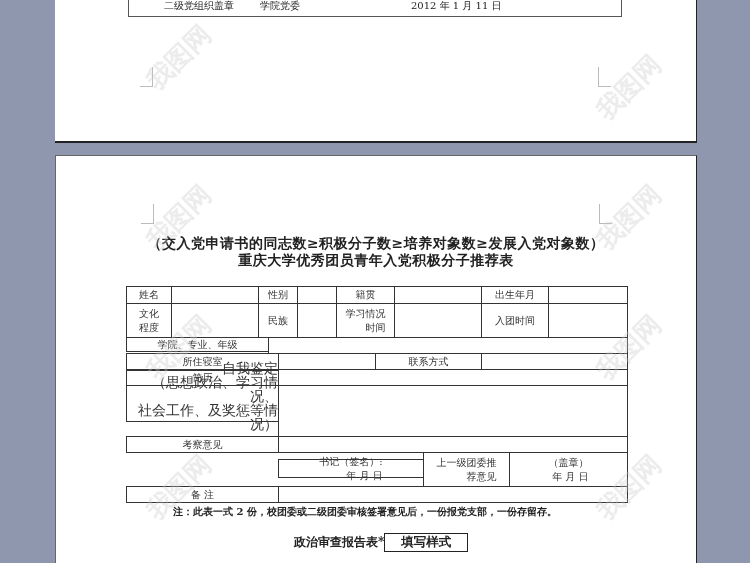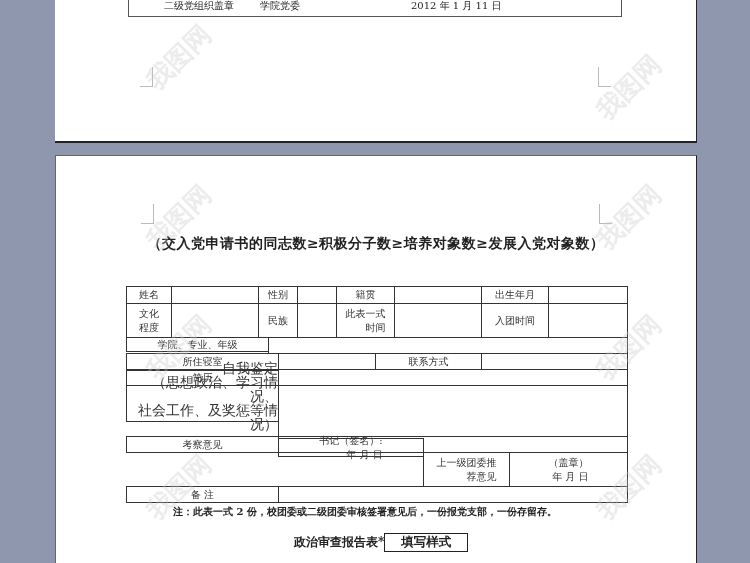--- a/index.html
+++ b/index.html
@@ -57,38 +57,39 @@
   </div>
   <div class="crop tl" style="left:85px;top:69px;"></div>
   <div class="crop tl" style="left:543px;top:69px;border-right-width:0;border-left-width:1px;"></div>
 </div>
 
 <div class="page" id="page2">
   <div class="crop tl" style="left:85px;top:48px;"></div>
   <div class="crop tl" style="left:543px;top:48px;border-right-width:0;border-left-width:1px;"></div>
 
   <div class="title-line" style="top:79px">（交入党申请书的同志数≥积极分子数≥培养对象数≥发展入党对象数）</div>
+  <div class="title-line" style="top:96px">重庆大学优秀团员青年入党积极分子推荐表</div>
 
   <div class="grid">
 
     <div class="cell" style="left:0;top:0;width:46px;height:18px">姓名</div>
     <div class="cell val" style="left:45px;top:0;width:88px;height:18px"></div>
     <div class="cell" style="left:132px;top:0;width:40px;height:18px">性别</div>
     <div class="cell val" style="left:171px;top:0;width:40px;height:18px"></div>
     <div class="cell" style="left:210px;top:0;width:59px;height:18px">籍贯</div>
     <div class="cell val" style="left:268px;top:0;width:88px;height:18px"></div>
     <div class="cell" style="left:355px;top:0;width:68px;height:18px">出生年月</div>
     <div class="cell val" style="left:422px;top:0;width:80px;height:18px"></div>
 
     <div class="cell" style="left:0;top:17px;width:46px;height:35px;white-space:pre-line">文化
 程度</div>
     <div class="cell val" style="left:45px;top:17px;width:88px;height:35px"></div>
     <div class="cell" style="left:132px;top:17px;width:40px;height:35px">民族</div>
     <div class="cell val" style="left:171px;top:17px;width:40px;height:35px"></div>
-    <div class="cell" style="left:210px;top:17px;width:59px;height:35px;white-space:pre-line">此表一式
+    <div class="cell" style="left:210px;top:17px;width:59px;height:35px;white-space:pre-line">学习情况
 时间</div>
     <div class="cell val" style="left:268px;top:17px;width:88px;height:35px"></div>
     <div class="cell" style="left:355px;top:17px;width:68px;height:35px">入团时间</div>
     <div class="cell val" style="left:422px;top:17px;width:80px;height:35px"></div>
 
     <div class="cell" style="left:0;top:51px;width:143px;height:15px">学院、专业、年级</div>
     <div class="cell val" style="left:142px;top:51px;width:360px;height:17px"></div>
 
     <div class="cell" style="left:0;top:67px;width:153px;height:17px">所住寝室</div>
     <div class="cell val" style="left:152px;top:67px;width:98px;height:17px"></div>
@@ -99,21 +100,21 @@
     <div class="cell val" style="left:152px;top:83px;width:350px;height:17px"></div>
 
     <div class="cell" style="left:0;top:84px;width:153px;height:52px;white-space:pre-line;font-size:14px">自我鉴定
 （思想政治、学习情况、
 社会工作、及奖惩等情况）</div>
     <div class="cell val" style="left:152px;top:99px;width:350px;height:52px"></div>
 
     <div class="cell" style="left:0;top:150px;width:153px;height:17px">考察意见</div>
     <div class="cell val" style="left:152px;top:150px;width:350px;height:17px"></div>
 
-    <div class="cell" style="left:152px;top:152px;width:146px;height:19px;white-space:pre-line">书记（签名）:
+    <div class="cell" style="left:152px;top:173px;width:146px;height:19px;white-space:pre-line">书记（签名）:
 年    月    日</div>
     <div class="cell" style="left:297px;top:166px;width:87px;height:35px;white-space:pre-line">上一级团委推
 荐意见</div>
     <div class="cell" style="left:383px;top:166px;width:119px;height:35px;white-space:pre-line">（盖章）
 年    月    日</div>
 
     <div class="cell" style="left:0;top:200px;width:153px;height:17px">备  注</div>
     <div class="cell val" style="left:152px;top:200px;width:350px;height:17px"></div>
   </div>
 

